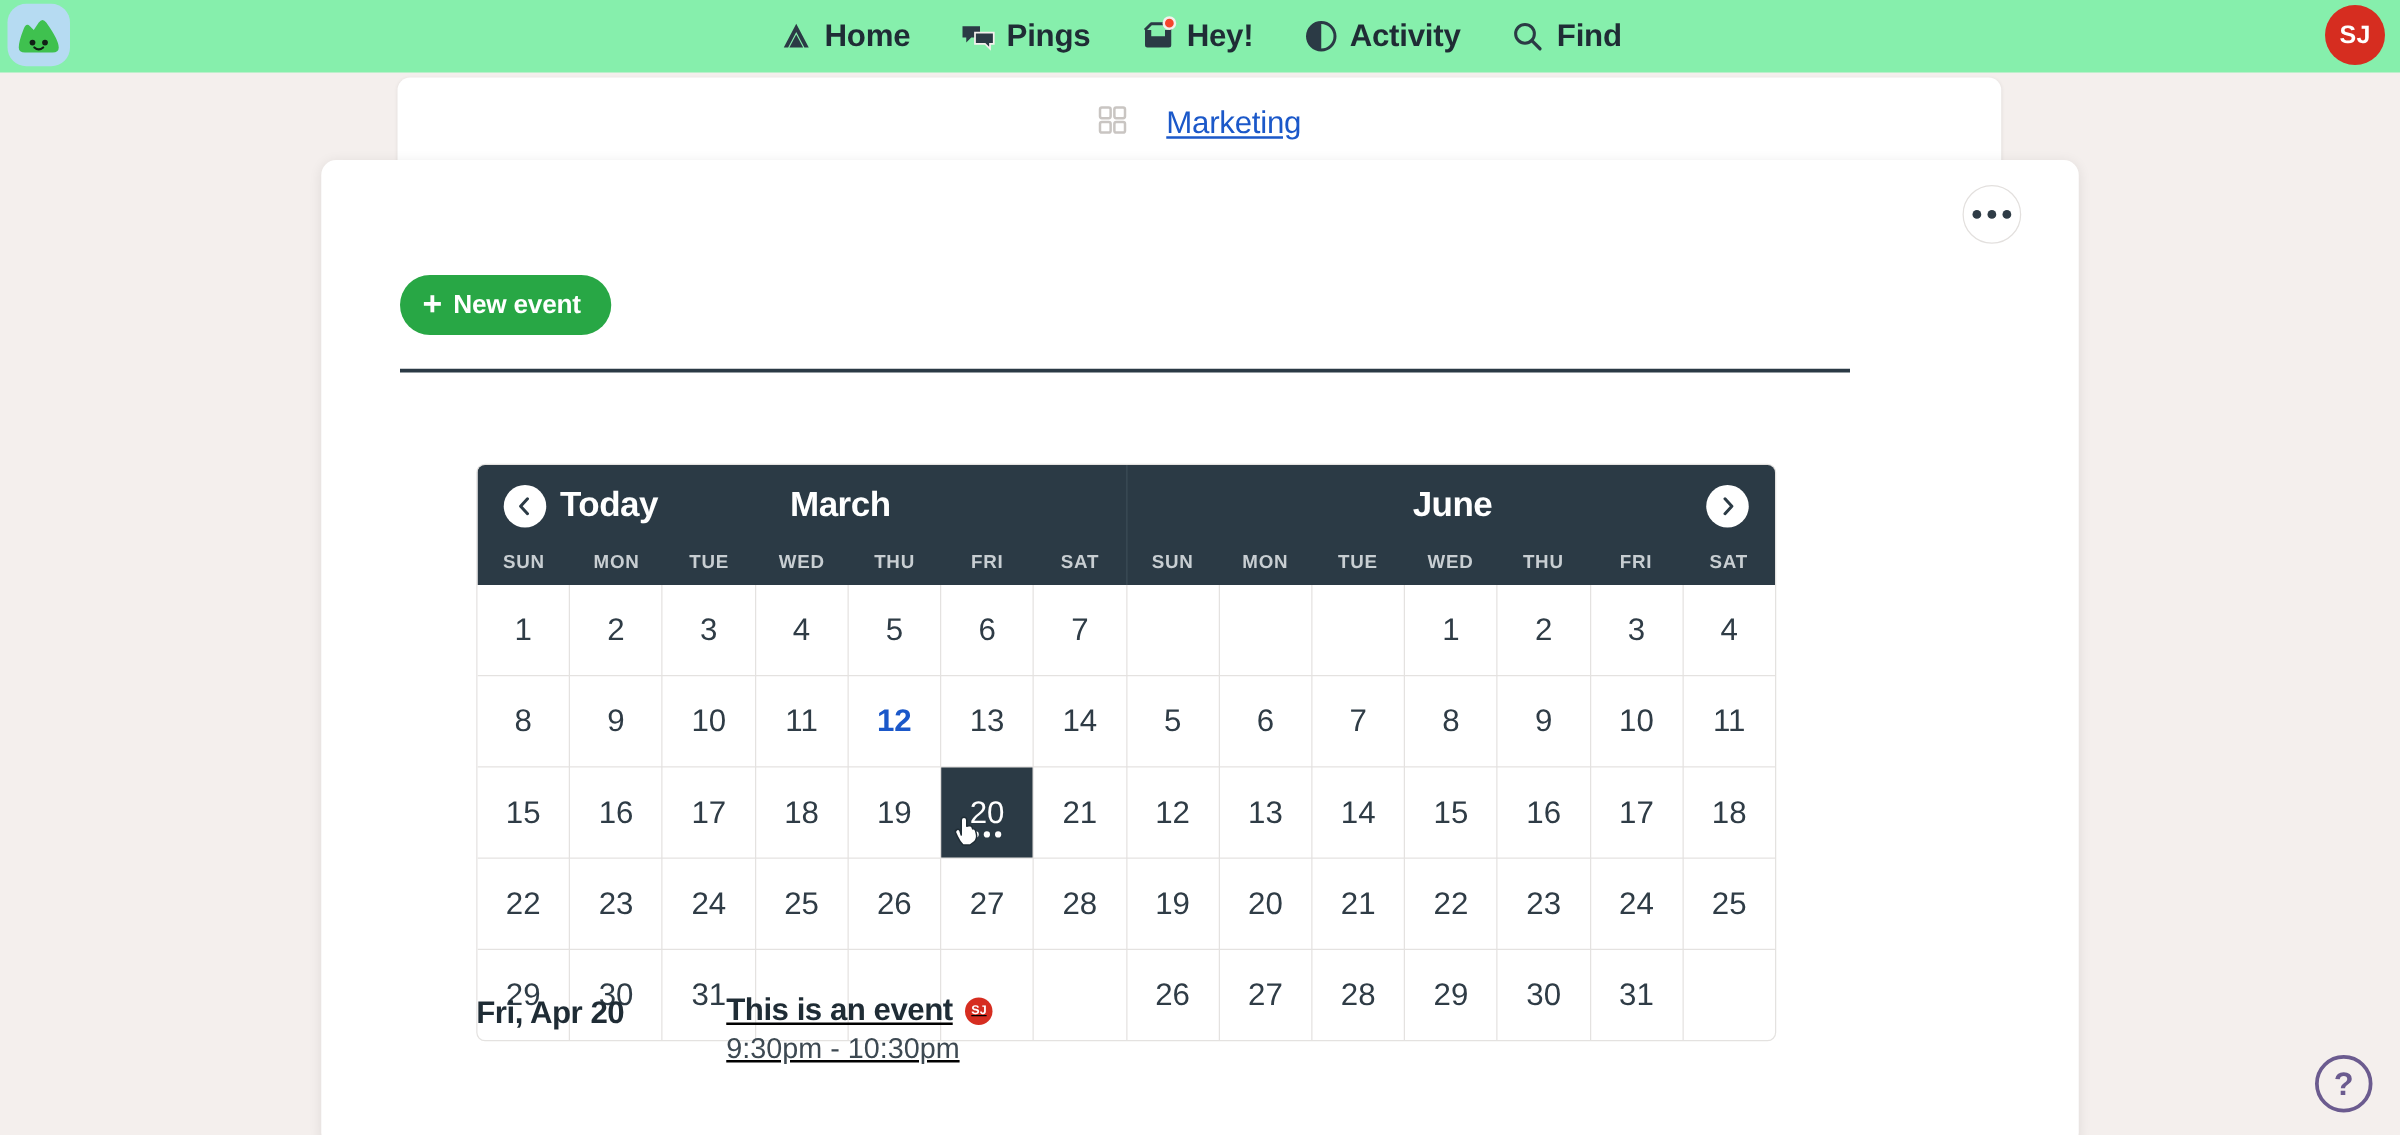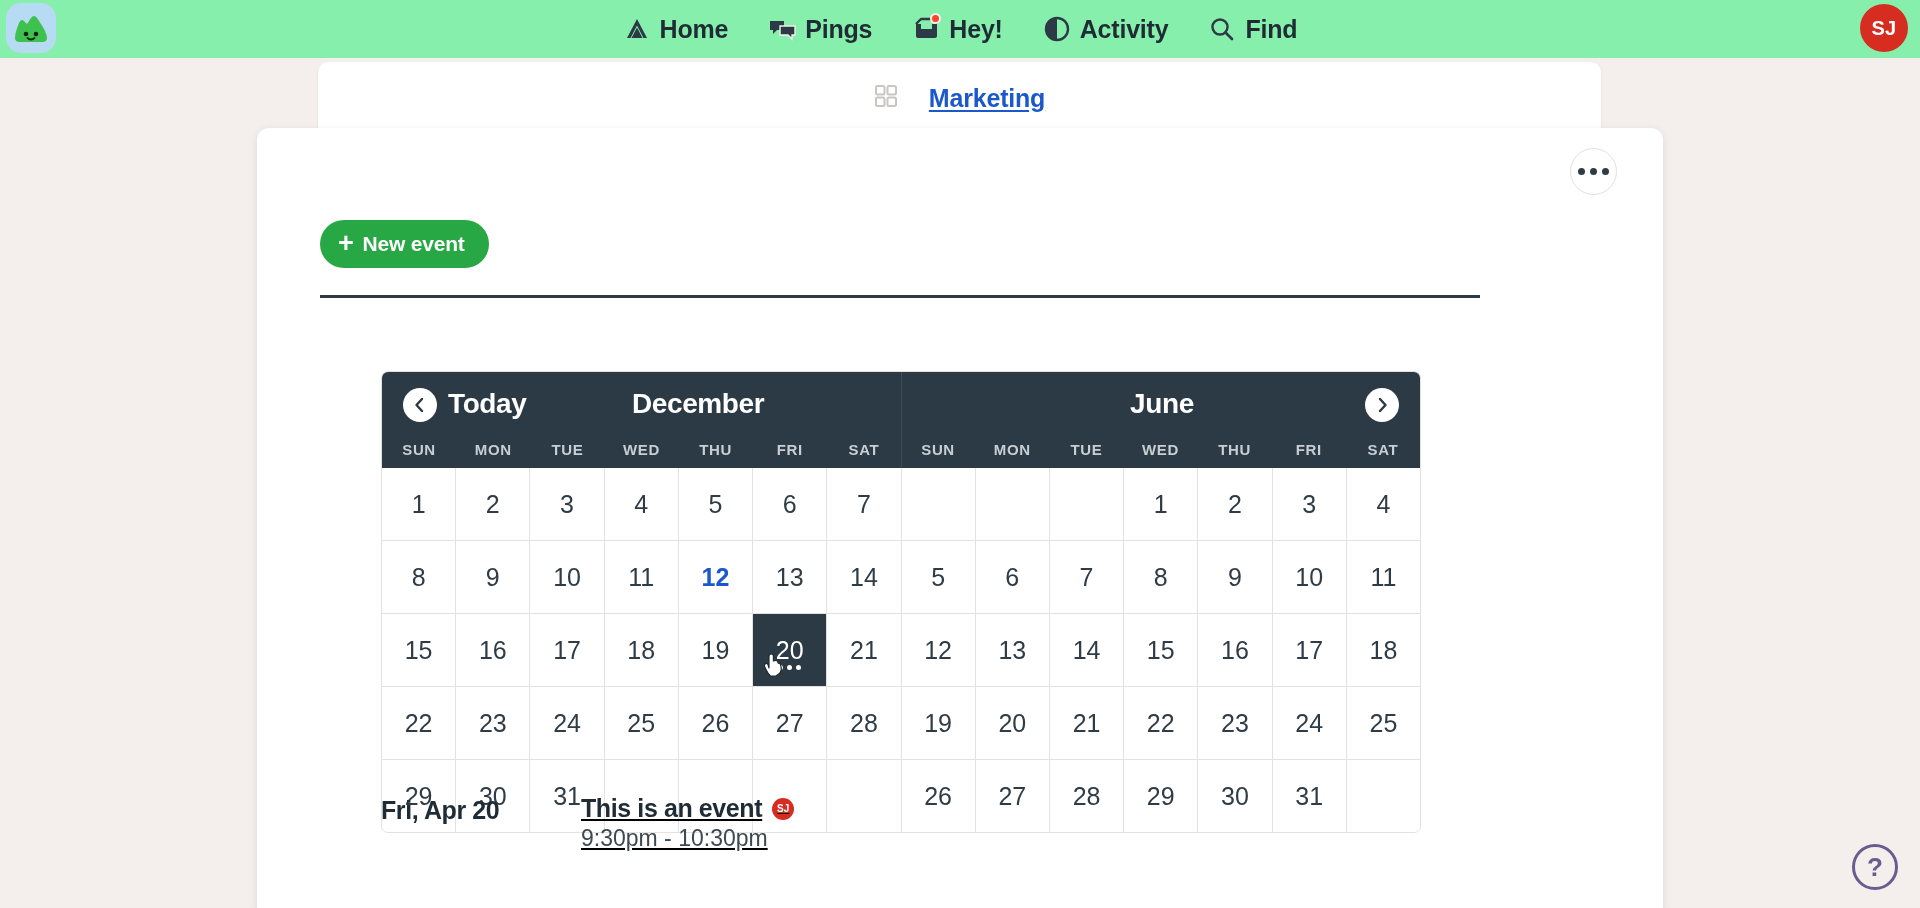--- a/index.html
+++ b/index.html
@@ -68,21 +68,21 @@
     border-radius: 10px 10px 0 0;
     box-shadow: 0 1px 3px rgba(0,0,0,.07);
     display: flex; align-items: center; justify-content: center;
     z-index: 5;
   }
   #breadcrumb {
     display: flex; align-items: center; gap: 11px;
     cursor: pointer;
   }
   #breadcrumb .label {
-    font-size: 25px; font-weight: bold; color: #1b58c9;
+    font-size: 25px; font-weight: normal; color: #1b58c9;
     text-decoration: underline; text-underline-offset: 3px;
     letter-spacing: -.2px;
     margin-left: 20px;
   }
 
   
   #card {
     position: absolute; left: 257px; top: 128px;
     width: 1406px; height: 790px;
     background: #fff;
@@ -344,21 +344,21 @@
 
   <div id="calendar">
 
     <div id="cal-head">
       <div class="arrow-btn" id="prev-btn">
         <svg width="16" height="16" viewBox="0 0 16 16">
             <path d="M10 2 L4.5 8 L10 14" fill="none" stroke="#2b3a45" stroke-width="2.4" stroke-linecap="round" stroke-linejoin="round"></path>
           </svg>
       </div>
       <div class="cal-month-title" id="today-btn" style="left:66px;">Today</div>
-      <div class="cal-month-title" id="month-left" style="left:250px;">December</div>
+      <div class="cal-month-title" id="month-left" style="left:250px;">March</div>
       <div class="cal-month-title" id="month-right">June</div>
       <div class="arrow-btn" id="next-btn">
         <svg width="16" height="16" viewBox="0 0 16 16">
             <path d="M6 2 L11.5 8 L6 14" fill="none" stroke="#2b3a45" stroke-width="2.4" stroke-linecap="round" stroke-linejoin="round"></path>
           </svg>
       </div>
       <div class="sep-line"></div>
       <div id="dow-row">
           <div class="dow">SUN</div>
           <div class="dow">MON</div>

